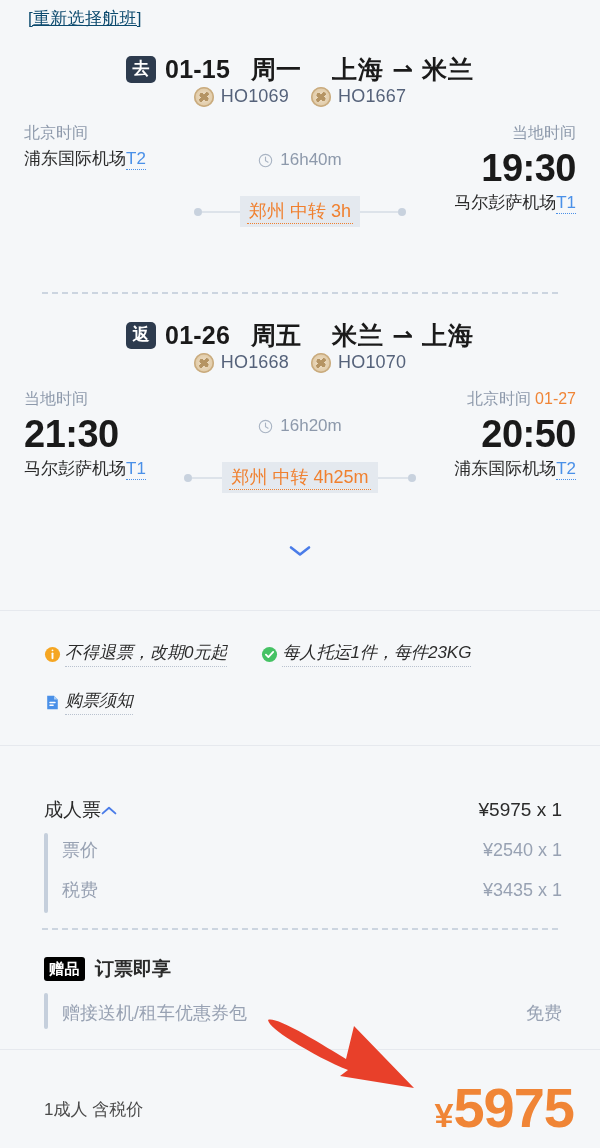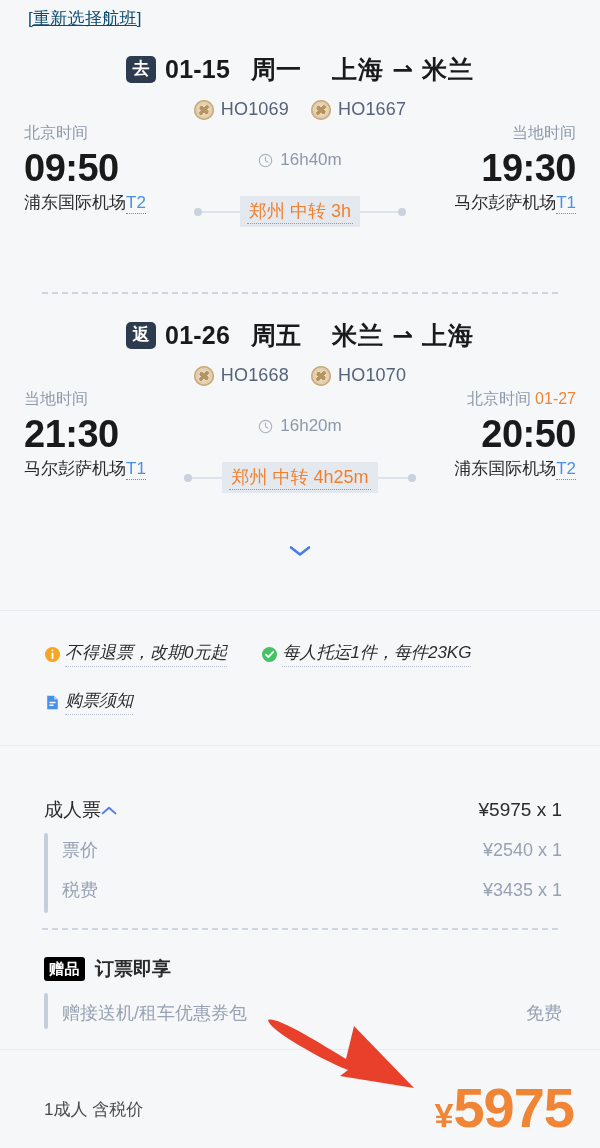--- a/index.html
+++ b/index.html
@@ -31,21 +31,21 @@
     font-size:17px; font-weight:700; line-height:1;
     padding-bottom:1px;
   }
   .leg-date {
     font-size:25px; font-weight:700; color:#1a1a1a; letter-spacing:0.2px;
   }
   .leg-week { font-size:25px; font-weight:700; color:#1a1a1a; margin-left:12px; }
   .leg-route { font-size:25px; font-weight:700; color:#1a1a1a; margin-left:22px; letter-spacing:1px; }
 
   .leg-flights {
-    display:flex; align-items:flex-end; justify-content:center;
+    display:flex; align-items:flex-start; justify-content:center;
     gap:22px; height:34px;
   }
   .flight-chip { display:flex; align-items:center; gap:7px; }
   .airline-logo {
     width:20px; height:20px; border-radius:50%;
     background:radial-gradient(circle at 50% 50%, #f0e2cd 0%, #e3ceac 55%, #c9ab7e 100%);
     position:relative; flex:0 0 auto;
     box-shadow:inset 0 0 0 1.5px #c9ab7e;
   }
   .airline-logo::before {
@@ -183,21 +183,20 @@
       </span>
       <span class="flight-chip">
         <span class="airline-logo"></span>
         <span class="flight-no">HO1667</span>
       </span>
     </div>
 
     <div class="times">
       <div class="side left">
         <div class="tz-label">北京时间</div>
-        <div class="time-big">09:50</div>
         <div class="airport"><span>浦东国际机场</span><span class="term">T2</span></div>
       </div>
 
       <div class="mid">
         <div class="dur">
           <svg class="clock-icon" viewBox="0 0 16 16">
             <circle cx="8" cy="8" r="6.6" fill="none" stroke="#a9b4c3" stroke-width="1.2"></circle>
             <path d="M8 4.3V8.2l2.7 1.6" fill="none" stroke="#a9b4c3" stroke-width="1.2" stroke-linecap="round"></path>
           </svg>
           <span>16h40m</span>

